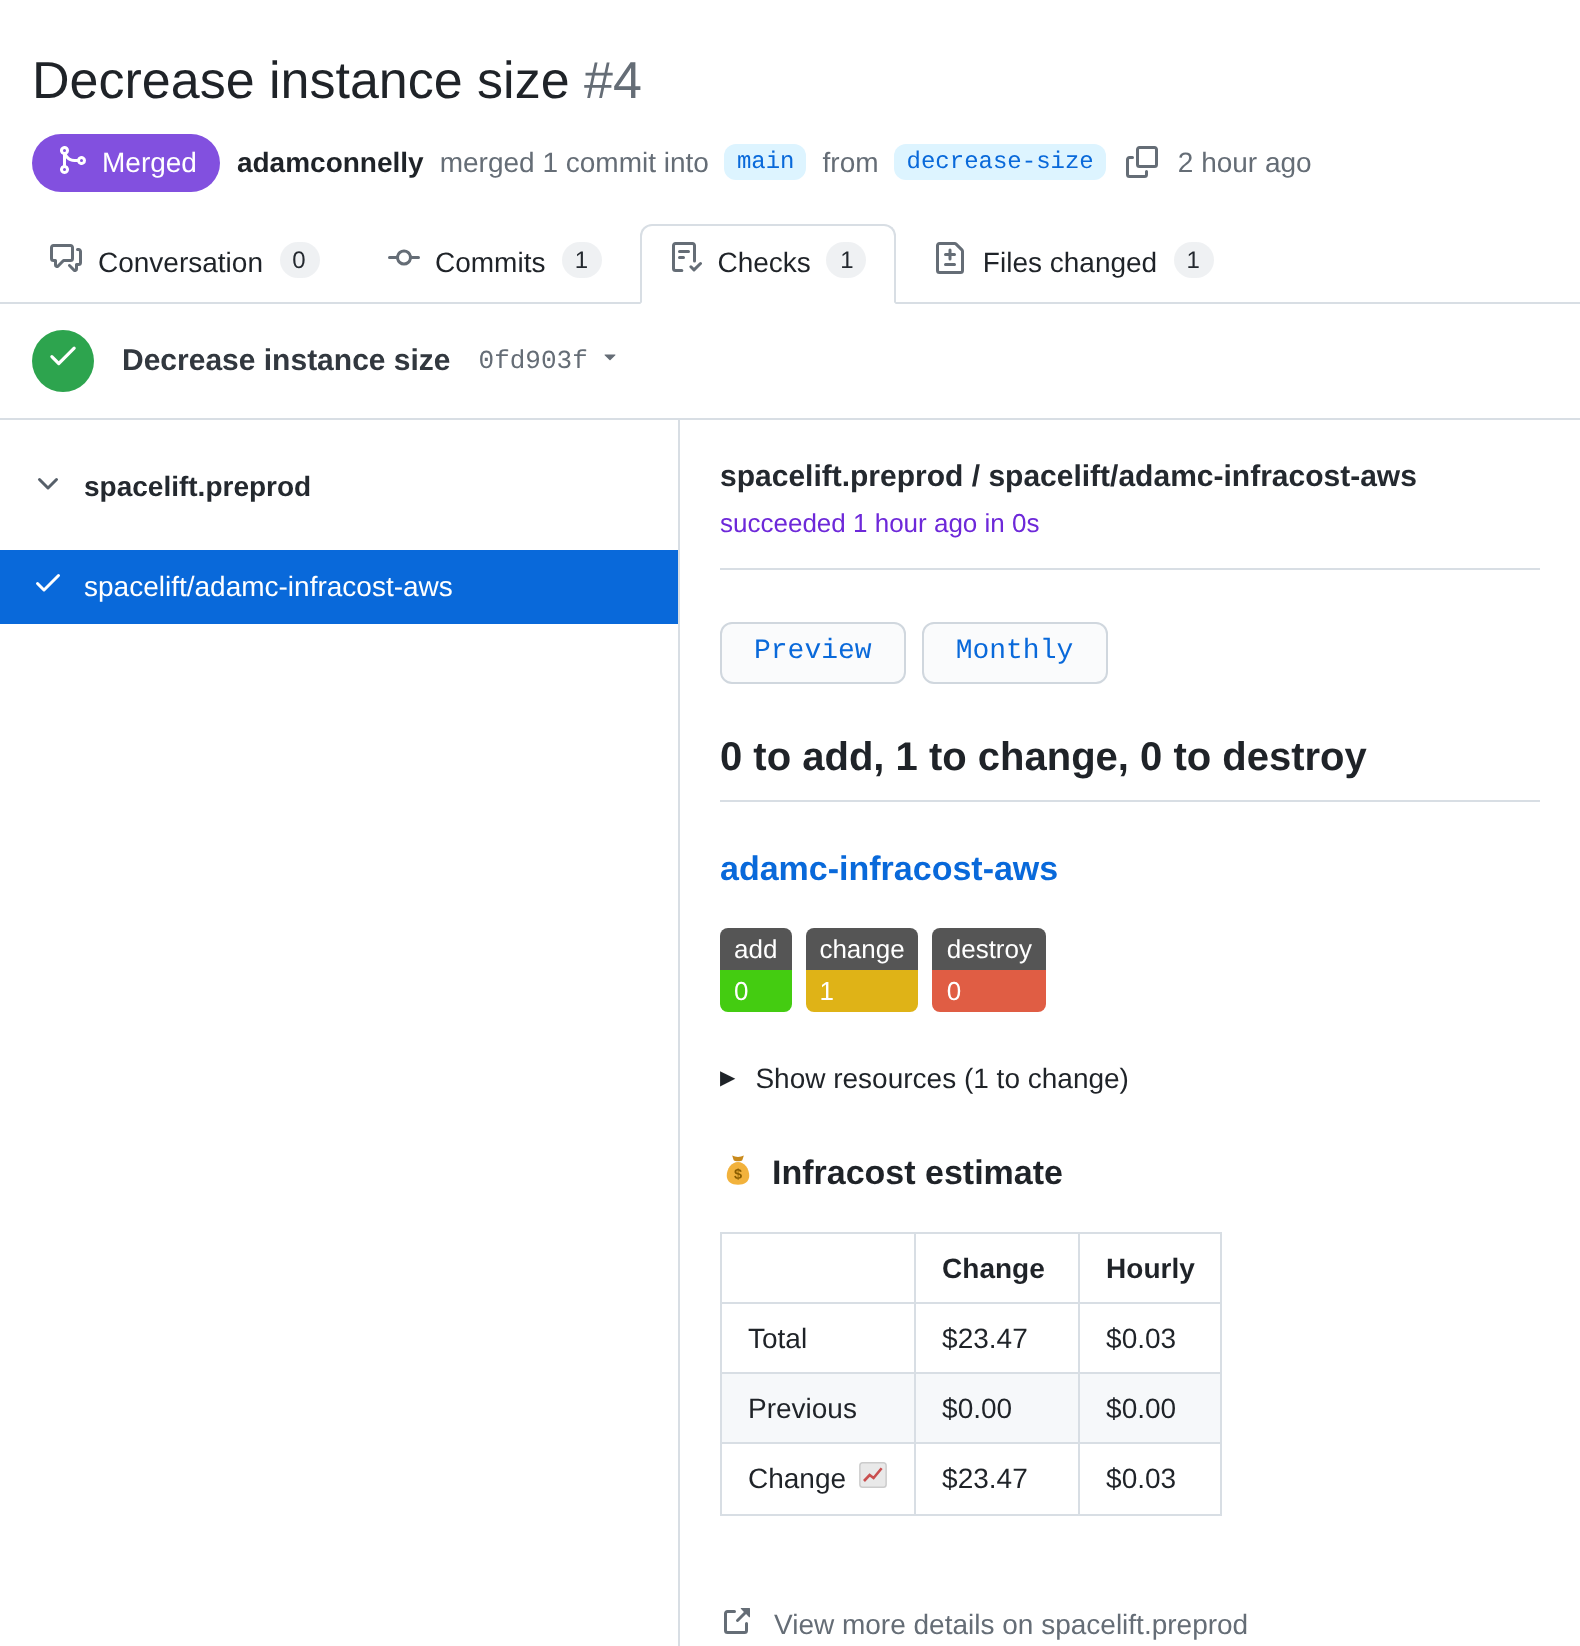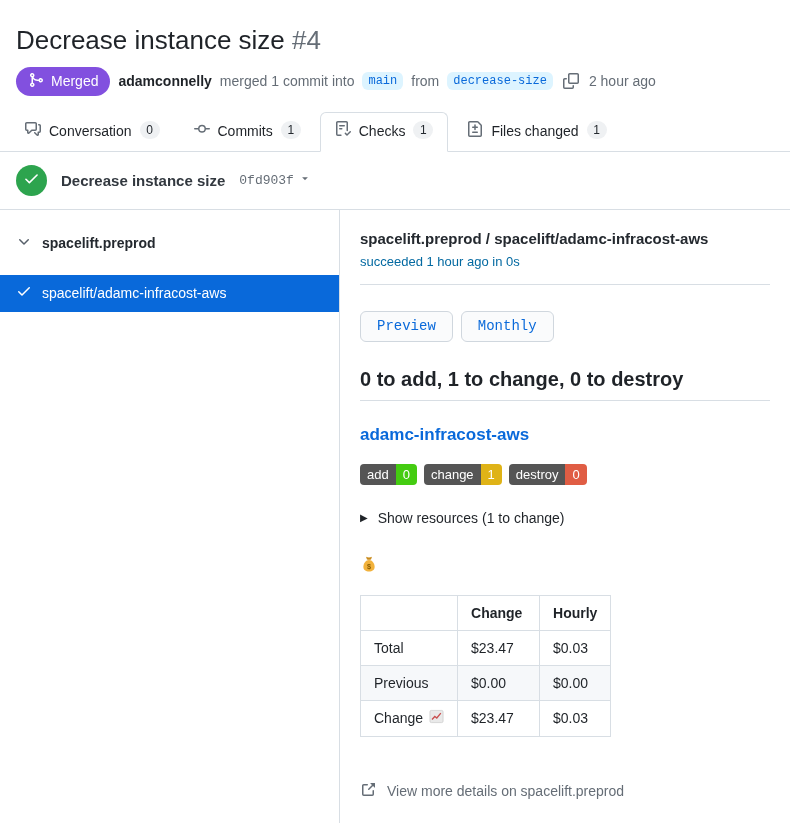--- a/index.html
+++ b/index.html
@@ -83,39 +83,39 @@
     display: flex; align-items: center; gap: 10px;
     padding: 8px 16px; font-size: 14px; margin-top: 10px;
     color: #24292f; cursor: pointer; line-height: 19px;
   }
   .side-item.selected { background: #0969da; color: #fff; }
   .side-item.selected svg { fill: #fff; }
 
   
   .main { flex: 1; padding: 20px; overflow: hidden; }
   .run-title { font-size: 15px; font-weight: 700; color: #24292f; }
-  .run-status { font-size: 13px; color: #0369a1; margin-top: 7px; }
+  .run-status { font-size: 13px; color: #6d28d9; margin-top: 7px; }
   .head-divider { border: 0; border-top: 1px solid #d8dee4; margin: 15px 0 0; }
   .actions { display: flex; gap: 8px; margin-top: 26px; }
   .btn {
     font-family: Liberation Mono, monospace;
     font-size: 14px; font-weight: 500; color: #0969da;
     background: #fafbfc; border: 1px solid #d0d7de; border-radius: 6px;
     padding: 5px 16px; line-height: 19px; cursor: pointer;
   }
   .summary-h2 {
     font-size: 20px; font-weight: 700; color: #1f2328;
     margin: 26px 0 0; padding-bottom: 9px; border-bottom: 1px solid #d8dee4;
   }
   .stack-link {
     display: inline-block; color: #0969da; font-size: 17px; font-weight: 700;
     margin-top: 24px; text-decoration: none; cursor: pointer;
   }
   .badges { display: flex; gap: 7px; margin-top: 19px; }
-  .badge { display: inline-flex; border-radius: 4px; overflow: hidden; font-size: 13px; color: #fff; cursor: default; }
+  .badge { display: inline-flex; border-radius: 4px; overflow: hidden; font-size: 13px; color: #fff; cursor: default; flex-direction: column; }
   .badge .lbl { background: #555555; padding: 3px 7px; }
   .badge .val { padding: 3px 7px; }
   .show-resources { display: flex; align-items: center; gap: 10px; font-size: 14px; color: #1f2328; margin-top: 25px; cursor: pointer; }
   .tri { font-size: 10px; color: #1f2328; }
   .infracost-heading { display: flex; align-items: center; gap: 8px; font-size: 17px; font-weight: 700; margin-top: 29px; }
   .infracost-heading svg { flex: none; }
 
   table.cost { border-collapse: collapse; margin-top: 17px; font-size: 14px; }
   .cost th, .cost td { border: 1px solid #d8dee4; padding: 8px 13px; text-align: left; line-height: 18px; }
   .cost th { font-weight: 700; }
@@ -256,20 +256,21 @@
       <span class="tri">▶</span>
       <span>Show resources (1 to change)</span>
     </div>
 
     <div class="infracost-heading">
       <span><svg width="18" height="18" viewBox="0 0 16 16">
             <path fill="#f2b23c" d="M8 4.4C5.1 4.4 3 7.4 3 10.6c0 2.6 2.1 4 5 4s5-1.4 5-4C13 7.4 10.9 4.4 8 4.4Z"></path>
             <path fill="#c98a1b" d="M6.1 3.7 5.4 1.6c1.6.8 3.6.8 5.2 0l-.7 2.1c-.6.6-3.2.6-3.8 0Z"></path>
             <text x="8" y="12.2" font-size="6.5" font-weight="bold" fill="#8a5d00" text-anchor="middle" font-family="Liberation Sans, sans-serif">$</text>
           </svg></span>
+      <span>Infracost estimate</span>
     </div>
 
     <table class="cost">
       <thead>
         <tr>
           <th class="c1"></th>
           <th class="c2">Change</th>
           <th class="c3">Hourly</th>
         </tr>
       </thead>

